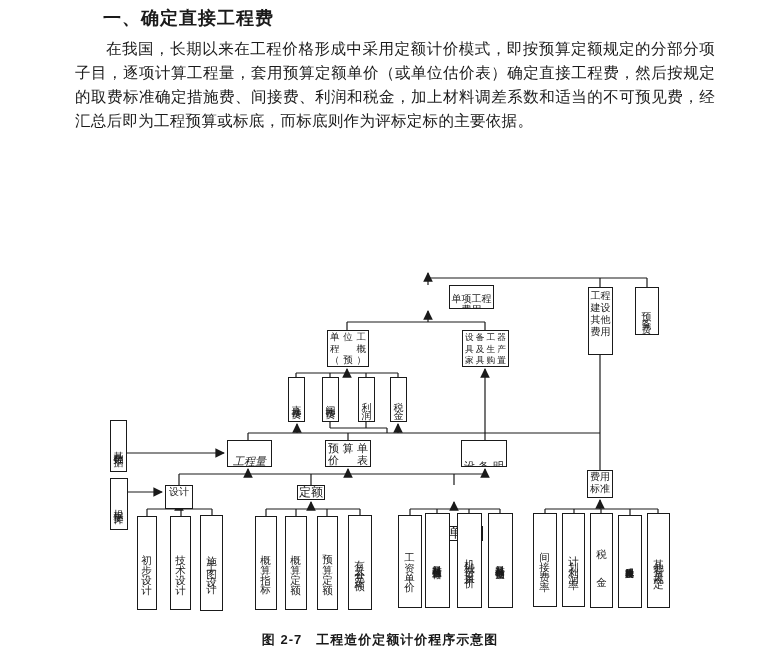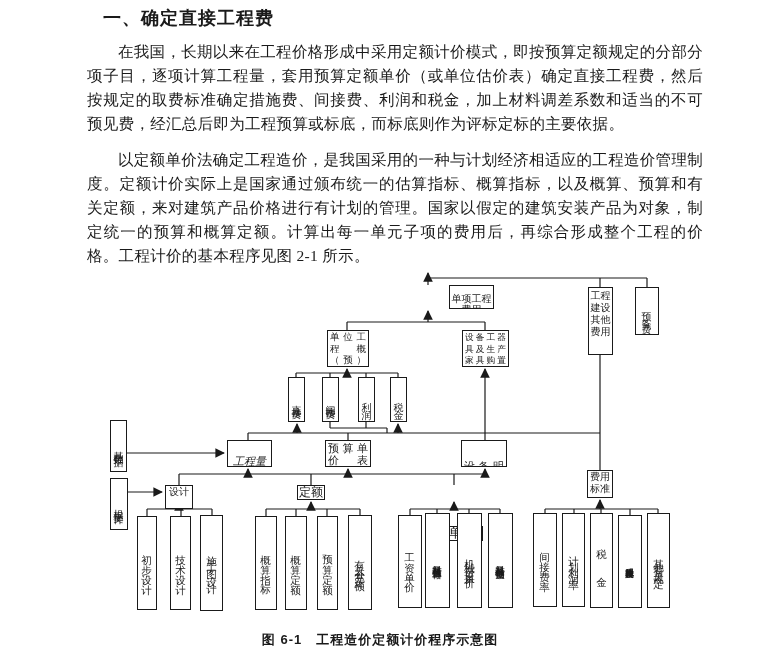--- a/index.html
+++ b/index.html
@@ -6,21 +6,21 @@
   body {
     width:760px; height:659px; overflow:hidden; background:#ffffff;
     font-family:"Liberation Serif","DejaVu Serif",serif; color:#1a1a1a;
     position:relative;
   }
   #page { position:relative; width:760px; height:659px; background:#fff; }
 
   
   .textblock { position:absolute; left:75px; top:8px; width:640px; }
   .doc-title { font-size:18px; font-weight:bold; margin:0 0 9px 28px; line-height:20px; letter-spacing:1px; }
-  .para { font-size:15.5px; line-height:24px; text-align:justify; text-indent:2em; margin:12px; letter-spacing:0.3px; }
+  .para { font-size:15.5px; line-height:24px; text-align:justify; text-indent:2em; margin:0; letter-spacing:0.3px; }
 
   
   .figure { position:absolute; left:0; top:250px; width:760px; height:409px; }
   .figure svg { position:absolute; left:0; top:0; }
 
   .bx {
     position:absolute; box-sizing:border-box; border:1px solid #1a1a1a;
     background:#fff; color:#1a1a1a; text-align:center;
   }
   .h { word-break:break-all; overflow:hidden; }
@@ -37,21 +37,20 @@
   }
 </style>
 </head>
 <body>
 
 <div id="page">
 
   <div class="textblock">
     <h1 class="doc-title">一、确定直接工程费</h1>
     <p class="para">在我国，长期以来在工程价格形成中采用定额计价模式，即按预算定额规定的分部分项子目，逐项计算工程量，套用预算定额单价（或单位估价表）确定直接工程费，然后按规定的取费标准确定措施费、间接费、利润和税金，加上材料调差系数和适当的不可预见费，经汇总后即为工程预算或标底，而标底则作为评标定标的主要依据。</p>
-    <p class="para">以定额单价法确定工程造价，是我国采用的一种与计划经济相适应的工程造价管理制度。定额计价实际上是国家通过颁布统一的估算指标、概算指标，以及概算、预算和有关定额，来对建筑产品价格进行有计划的管理。国家以假定的建筑安装产品为对象，制定统一的预算和概算定额。计算出每一单元子项的费用后，再综合形成整个工程的价格。工程计价的基本程序见图 2-1 所示。</p>
   </div>
 
   <div class="figure">
 
     <svg width="760" height="409" viewBox="0 0 760 409">
       <defs>
         <marker id="ah" viewBox="0 0 10 10" refX="9" refY="5" markerWidth="8" markerHeight="8" orient="auto-start-reverse">
           <path d="M0,0 L10,5 L0,10 z" fill="#1a1a1a"></path>
         </marker>
       </defs>
@@ -159,16 +158,16 @@
     <div class="bx v" style="left:425px;top:263px;width:25px;height:95px;line-height:22px;font-size:9.5px;letter-spacing:0.5px;">材料及设备预算价格</div>
     <div class="bx v" style="left:457px;top:263px;width:25px;height:95px;line-height:22px;letter-spacing:4px;padding-top:2px;">机械台班单价</div>
     <div class="bx v" style="left:488px;top:263px;width:25px;height:95px;line-height:22px;font-size:9.5px;letter-spacing:0.5px;">材料及设备变动指数</div>
 
     <div class="bx v" style="left:533px;top:263px;width:24px;height:94px;line-height:21px;letter-spacing:10px;padding-top:5px;">间接费率</div>
     <div class="bx v" style="left:562px;top:263px;width:23px;height:94px;line-height:20px;letter-spacing:6px;padding-top:3px;">计划利润率</div>
     <div class="bx v" style="left:590px;top:263px;width:23px;height:95px;line-height:20px;letter-spacing:28px;padding-top:14px;">税金</div>
     <div class="bx v" style="left:618px;top:265px;width:24px;height:93px;line-height:21px;font-size:8.6px;letter-spacing:0;">工程建设其他费用标准</div>
     <div class="bx v" style="left:647px;top:263px;width:23px;height:95px;line-height:20px;letter-spacing:4px;padding-top:2px;">其他有关规定</div>
 
-    <div class="caption">图 6-1　工程造价定额计价程序示意图</div>
+    <div class="caption">图 2-7　工程造价定额计价程序示意图</div>
   </div>
 
 </div>
 
 </body></html>

